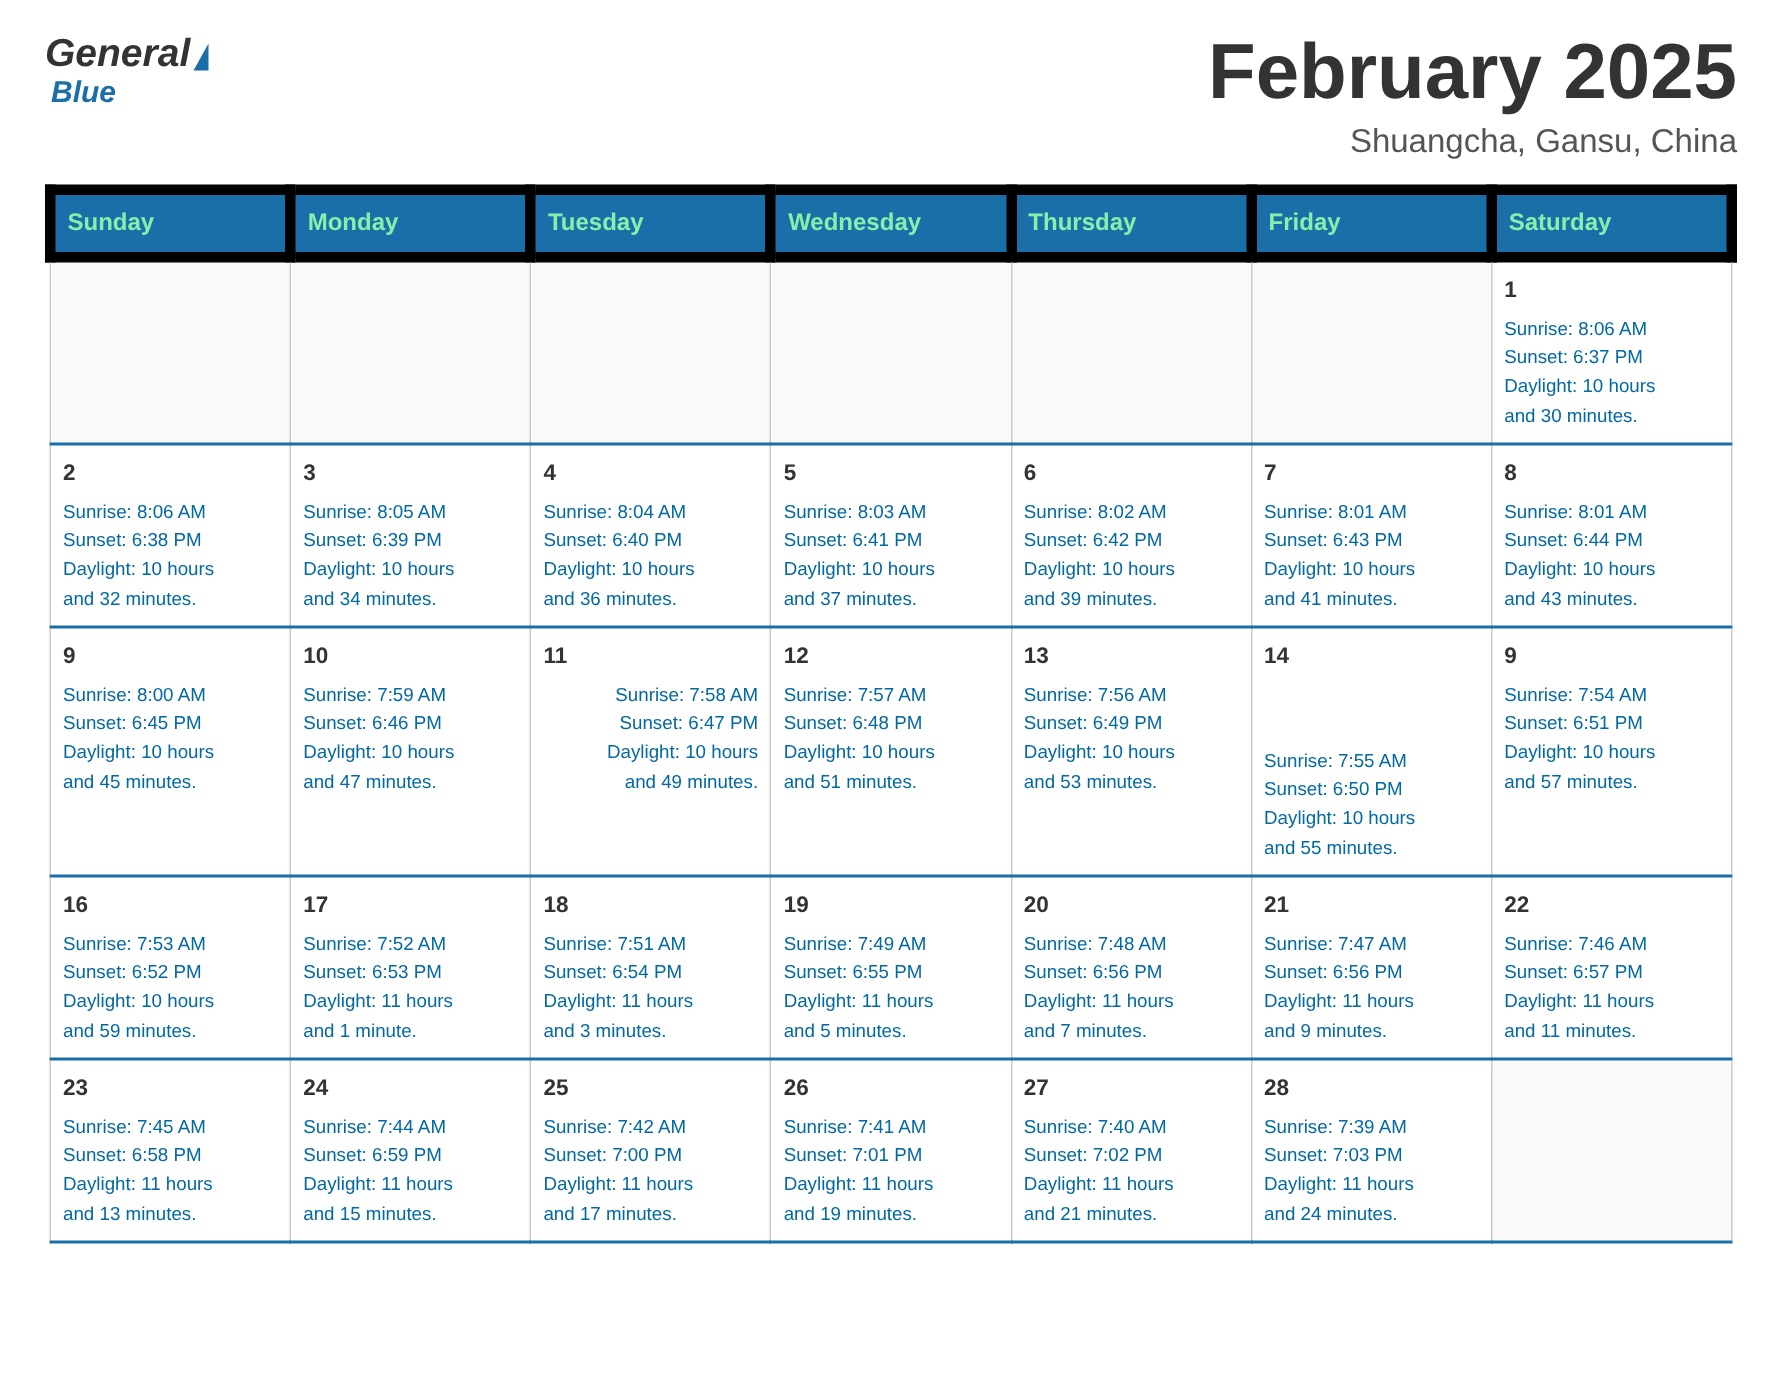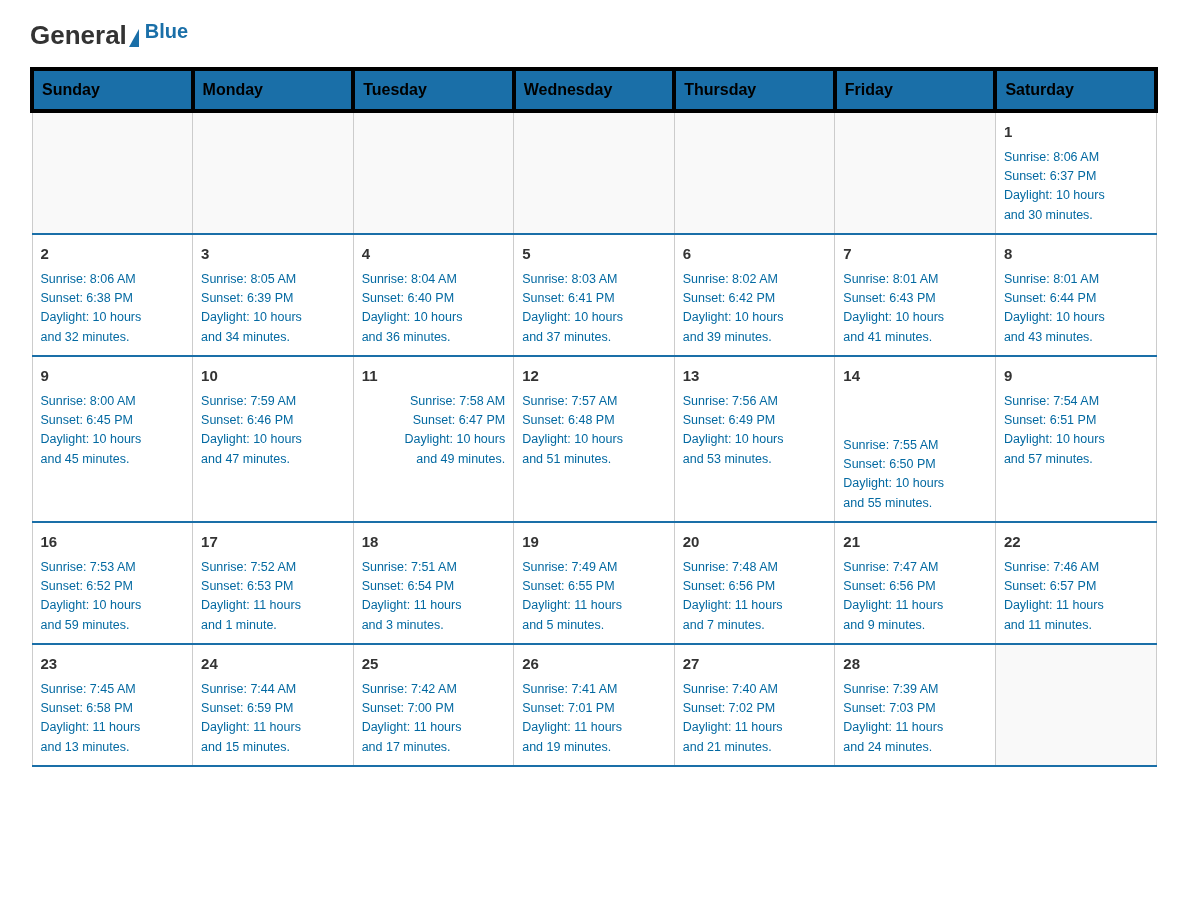--- a/index.html
+++ b/index.html
@@ -10,22 +10,23 @@
       padding: 20px 30px;
     }
     .header {
       display: flex;
       justify-content: space-between;
       align-items: flex-start;
       margin-bottom: 16px;
     }
     .logo {
       display: flex;
-      flex-direction: row;
+      flex-direction: column;
       align-items: flex-start;
+      font-style: italic;
     }
     .logo-text {
       display: flex;
       align-items: center;
       font-size: 26px;
       font-weight: bold;
       color: #333;
     }
     .logo-general { color: #333; }
     .logo-triangle {
@@ -56,26 +57,26 @@
       font-size: 22px;
       color: #555;
       margin-top: 4px;
     }
     .calendar {
       width: 100%;
       border-collapse: collapse;
     }
     .calendar thead th {
       background-color: #1a6fa8;
-      color: #000000;
+      color: #86efac;
       font-size: 16px;
       font-weight: bold;
       padding: 10px 8px;
       text-align: left;
-      border: 4px solid #000000;
+      border: 7px solid #000000;
     }
     .calendar tbody td {
       vertical-align: top;
       padding: 8px 8px;
       border: 1px solid #ccc;
       width: calc(100% / 7);
       font-size: 13px;
       line-height: 1.5;
     }
     .calendar tbody tr {
@@ -99,20 +100,24 @@
 </head>
 <body>
 
 <div class="header">
   <div class="logo">
     <div class="logo-text">
       <span class="logo-general">General</span>
       <span class="logo-triangle"></span>
     </div>
     <span class="logo-subtitle">Blue</span>
+  </div>
+  <div class="title-block">
+    <div class="month-title">February 2025</div>
+    <div class="location">Shuangcha, Gansu, China</div>
   </div>
 </div>
 
 <table class="calendar">
   <thead>
     <tr>
     <th>Sunday</th>
         <th>Monday</th>
         <th>Tuesday</th>
         <th>Wednesday</th>

